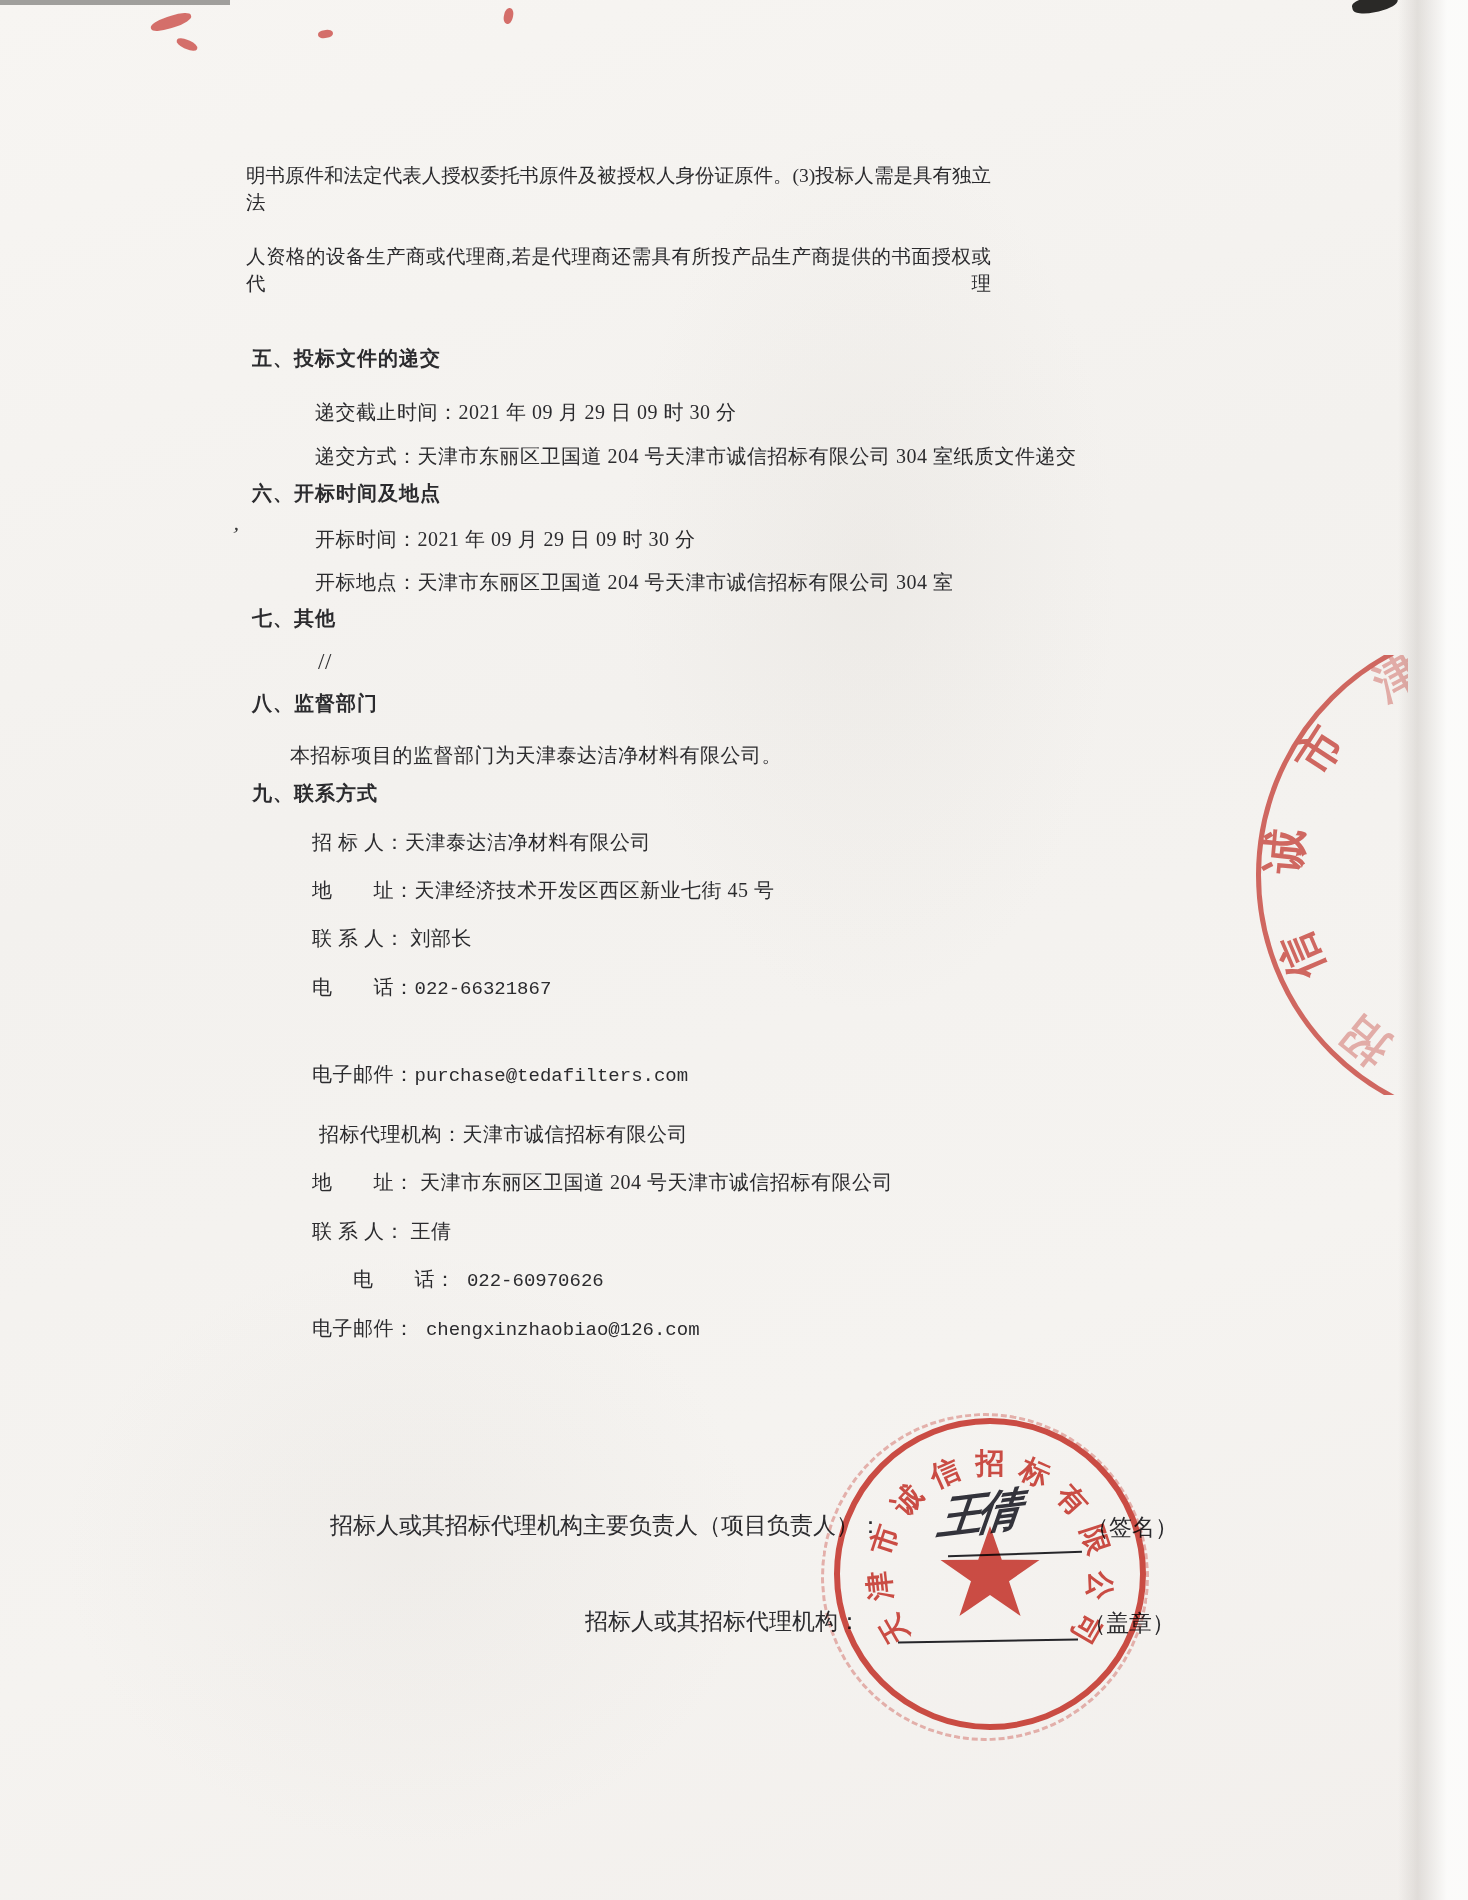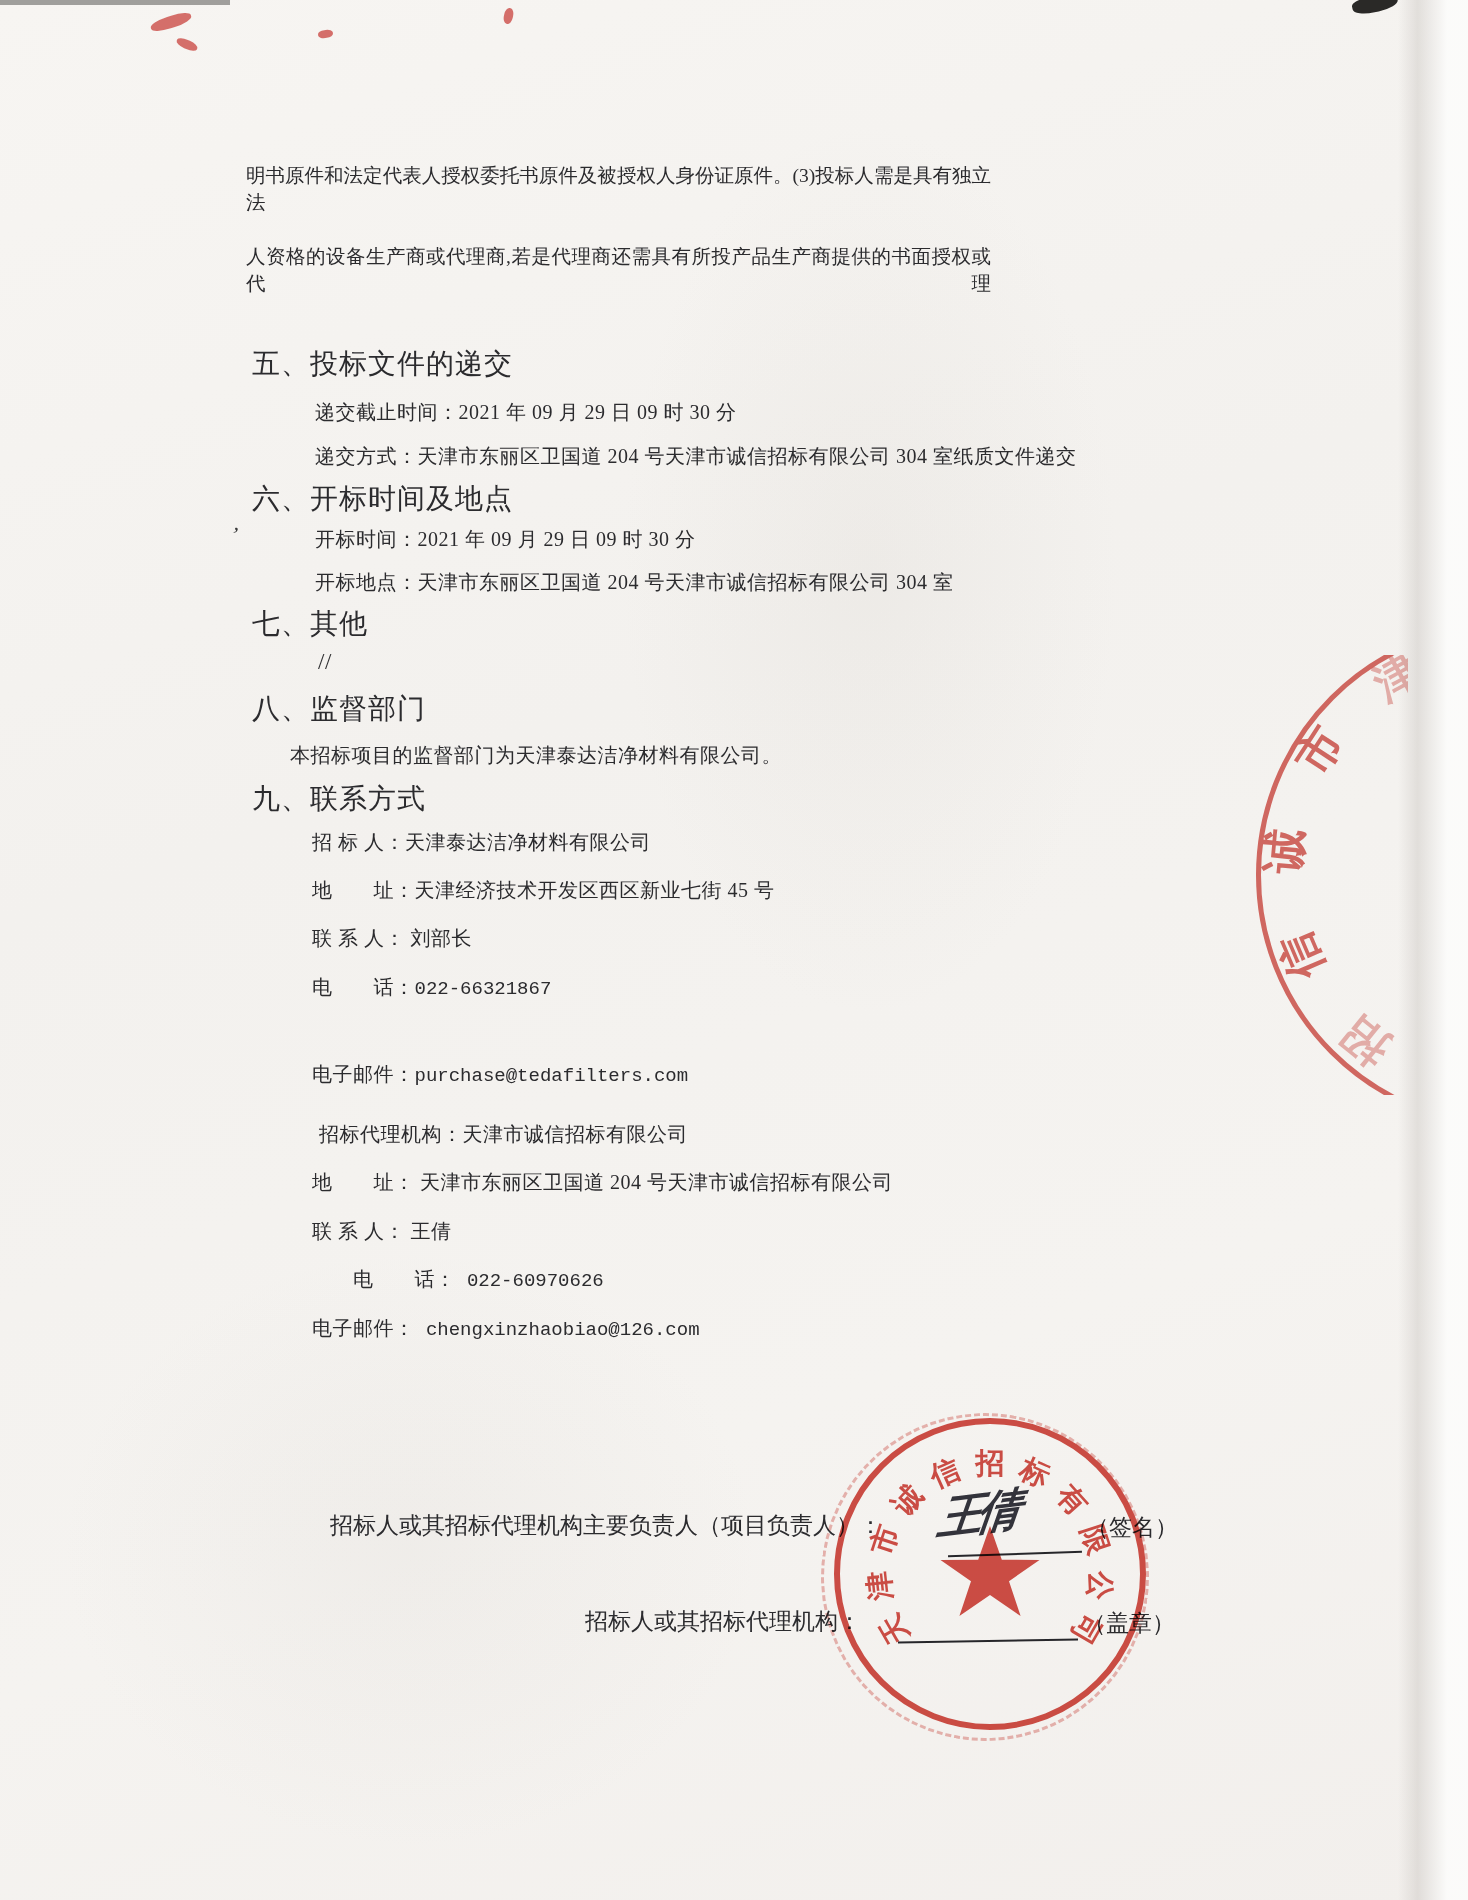--- a/index.html
+++ b/index.html
@@ -22,21 +22,21 @@
   .edge-right{position:absolute;right:0;top:0;width:70px;height:100%;
       background:linear-gradient(to right,rgba(0,0,0,0),rgba(190,185,180,.35) 28%,rgba(252,252,251,.9) 70%);}
   .edge-top{position:absolute;left:0;top:0;width:230px;height:5px;background:rgba(90,88,86,.55);}
   .corner-mark{position:absolute;left:1352px;top:-4px;width:46px;height:16px;background:#2a2927;
       transform:rotate(-12deg);border-radius:40% 60% 50% 50%;}
   .speck{position:absolute;background:#c8423c;border-radius:45%;opacity:.75;}
 
   .t{position:absolute;font-size:20px;line-height:1.25;letter-spacing:.5px;white-space:nowrap;}
   .intro{position:absolute;left:246px;width:745px;font-size:19.5px;letter-spacing:0;
          text-align:justify;text-align-last:justify;white-space:normal;}
-  .h{position:absolute;font-size:28px;font-weight:normal;letter-spacing:1px;white-space:nowrap;}
+  .h{position:absolute;font-size:20px;font-weight:bold;letter-spacing:1px;white-space:nowrap;}
   .lbl{display:inline-block;}
   .mono{font-family:"Liberation Mono","DejaVu Sans Mono",monospace;font-size:19px;letter-spacing:0;}
   .sig-row{position:absolute;font-size:23px;white-space:nowrap;}
   .uline{position:absolute;background:#26262a;height:2px;}
 
   
   .seal{position:absolute;left:820px;top:1404px;width:340px;height:340px;
         mix-blend-mode:multiply;opacity:.92;}
   .seal .ring{position:absolute;inset:14px;border:6px solid #cf4138;border-radius:50%;}
   .seal .ghost{position:absolute;inset:6px;border:3px dashed rgba(207,65,56,.4);border-radius:50%;

